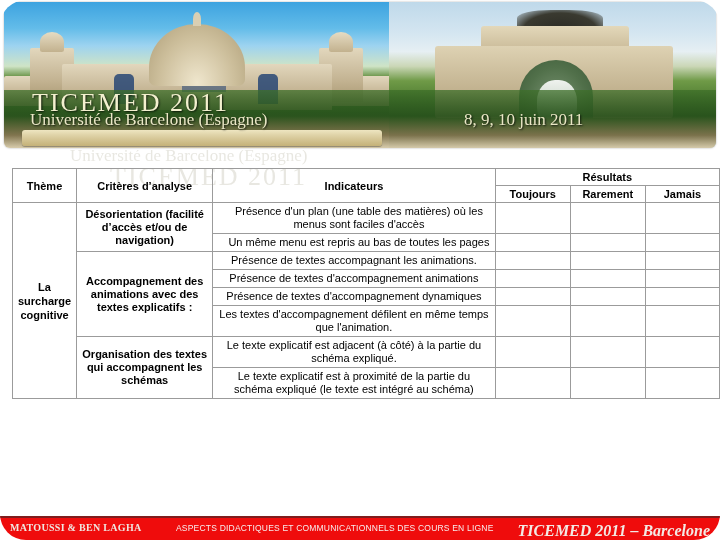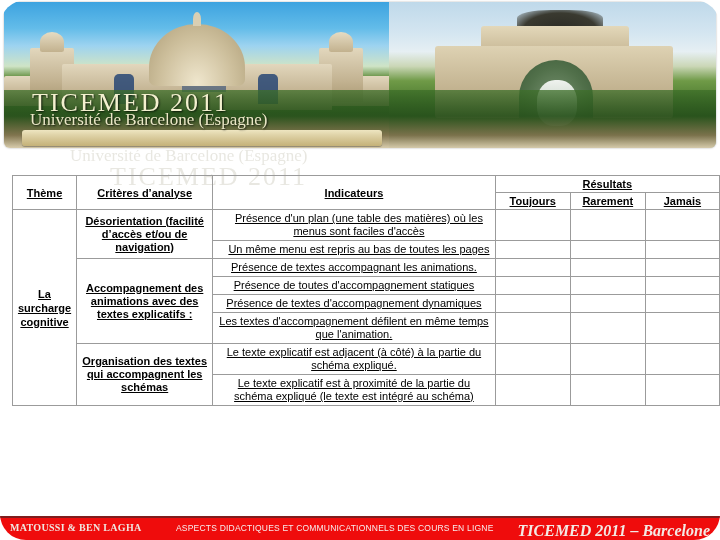--- a/index.html
+++ b/index.html
@@ -194,23 +194,22 @@
     color: rgba(150,145,120,0.22);
     white-space: nowrap;
   }
   .ghost .g1 { left: 70px; top: -4px; font-size: 17px; }
   .ghost .g2 { left: 110px; top: 12px; font-size: 26px; letter-spacing:2px; font-variant: small-caps;}
 
   
   .table-wrap {
     position: absolute;
     left: 12px;
-    top: 175px;
+    top: 168px;
     width: 652px;
-    text-decoration: underline;
   }
   table.grid {
     border-collapse: collapse;
     width: 708px;
     table-layout: fixed;
     background: transparent;
   }
   table.grid td, table.grid th {
     border: 1px solid #9b9b9b;
     padding: 2px 4px;
@@ -319,20 +318,21 @@
         <div class="arch-base"></div>
         <div class="arch-hole"></div>
         <div class="fountain"></div>
         <div class="greenband"></div>
       </div>
 
       <div class="banner-ribbon"></div>
 
       <div class="banner-title">TICEMED 2011</div>
       <div class="banner-sub">Université de Barcelone (Espagne)</div>
+      <div class="banner-dates">8, 9, 10 juin 2011</div>
     </div>
   </div>
 
   <div class="ghost">
     <span class="g1">Université de Barcelone (Espagne)</span>
     <span class="g2">TICEMED 2011</span>
   </div>
 
   <div class="table-wrap">
     <table class="grid">
@@ -374,21 +374,21 @@
         </tr>
 
         <tr>
           <td class="crit" rowspan="4">Accompagnement des animations avec des textes explicatifs :</td>
           <td class="ind">Présence de textes accompagnant les animations.</td>
           <td class="res"></td>
           <td class="res"></td>
           <td class="res"></td>
         </tr>
         <tr>
-          <td class="ind">Présence de toutes d'accompagnement statiques</td>
+          <td class="ind">Présence de textes d'accompagnement animations</td>
           <td class="res"></td>
           <td class="res"></td>
           <td class="res"></td>
         </tr>
         <tr>
           <td class="ind">Présence de textes d'accompagnement dynamiques</td>
           <td class="res"></td>
           <td class="res"></td>
           <td class="res"></td>
         </tr>

